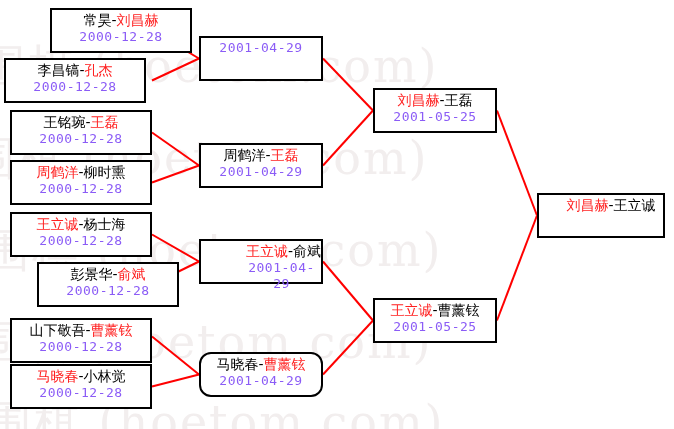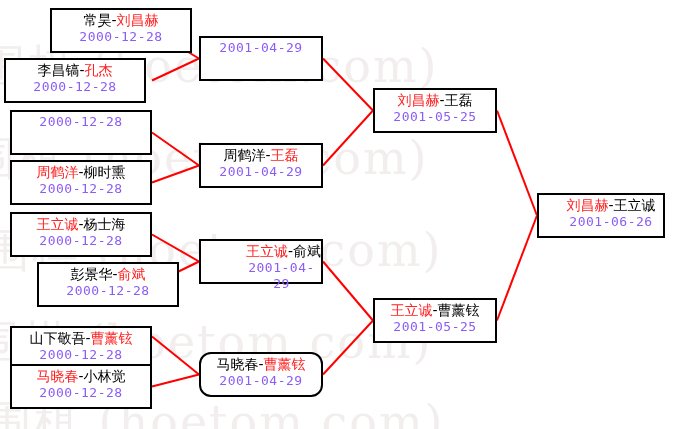--- a/index.html
+++ b/index.html
@@ -103,35 +103,36 @@
   <div id="boxes">
       <div class="match" style="left: 10px; top: 8px; width: 142px; height: 45px; border-color: rgb(0, 0, 0); margin-left: 40px;">
         <div class="players"><span class="loser">常昊</span><span class="sep">-</span><span class="winner" style="color: rgb(255, 32, 32);">刘昌赫</span></div>
         <div class="date">2000-12-28</div>
       </div>
       <div class="match" style="left: 4px; top: 58px; width: 142px; height: 45px; border-color: rgb(0, 0, 0);">
         <div class="players"><span class="loser">李昌镐</span><span class="sep">-</span><span class="winner" style="color: rgb(255, 32, 32);">孔杰</span></div>
         <div class="date">2000-12-28</div>
       </div>
       <div class="match" style="left: 10px; top: 110px; width: 142px; height: 45px; border-color: rgb(0, 0, 0);">
+        <div class="players"><span class="loser">王铭琬</span><span class="sep">-</span><span class="winner" style="color: rgb(255, 32, 32);">王磊</span></div>
         <div class="date">2000-12-28</div>
       </div>
       <div class="match" style="left: 10px; top: 160px; width: 142px; height: 45px; border-color: rgb(0, 0, 0);">
         <div class="players"><span class="winner" style="color: rgb(255, 32, 32);">周鹤洋</span><span class="sep">-</span><span class="loser">柳时熏</span></div>
         <div class="date">2000-12-28</div>
       </div>
       <div class="match" style="left: 10px; top: 212px; width: 142px; height: 45px; border-color: rgb(0, 0, 0);">
         <div class="players"><span class="winner" style="color: rgb(255, 32, 32);">王立诚</span><span class="sep">-</span><span class="loser">杨士海</span></div>
         <div class="date">2000-12-28</div>
       </div>
       <div class="match" style="left: 10px; top: 262px; width: 142px; height: 45px; border-color: rgb(0, 0, 0); margin-left: 27px;">
         <div class="players"><span class="loser">彭景华</span><span class="sep">-</span><span class="winner" style="color: rgb(255, 32, 32);">俞斌</span></div>
         <div class="date">2000-12-28</div>
       </div>
-      <div class="match" style="left: 10px; top: 326px; width: 142px; height: 45px; border-color: rgb(0, 0, 0);">
+      <div class="match" style="left: 10px; top: 318px; width: 142px; height: 45px; border-color: rgb(0, 0, 0);">
         <div class="players"><span class="loser">山下敬吾</span><span class="sep">-</span><span class="winner" style="color: rgb(255, 32, 32);">曹薰铉</span></div>
         <div class="date">2000-12-28</div>
       </div>
       <div class="match" style="left: 10px; top: 364px; width: 142px; height: 45px; border-color: rgb(0, 0, 0);">
         <div class="players"><span class="winner" style="color: rgb(255, 32, 32);">马晓春</span><span class="sep">-</span><span class="loser">小林觉</span></div>
         <div class="date">2000-12-28</div>
       </div>
       <div class="match" style="left: 199px; top: 36px; width: 124px; height: 45px; border-color: rgb(0, 0, 0);">
         <div class="date">2001-04-29</div>
       </div>
@@ -150,17 +151,16 @@
       <div class="match" style="left: 373px; top: 88px; width: 124px; height: 45px; border-color: rgb(0, 0, 0);">
         <div class="players"><span class="winner" style="color: rgb(255, 32, 32);">刘昌赫</span><span class="sep">-</span><span class="loser">王磊</span></div>
         <div class="date">2001-05-25</div>
       </div>
       <div class="match" style="left: 373px; top: 298px; width: 124px; height: 45px; border-color: rgb(0, 0, 0);">
         <div class="players"><span class="winner" style="color: rgb(255, 32, 32);">王立诚</span><span class="sep">-</span><span class="loser">曹薰铉</span></div>
         <div class="date">2001-05-25</div>
       </div>
       <div class="match" style="left: 537px; top: 193px; width: 128px; height: 45px; border-color: rgb(0, 0, 0); padding-left: 24px;">
         <div class="players"><span class="winner" style="color: rgb(255, 32, 32);">刘昌赫</span><span class="sep">-</span><span class="loser">王立诚</span></div>
-        <div class="date">2001-06-26</div>
       </div>
     </div>
 
 </div>
 
 </body></html>

